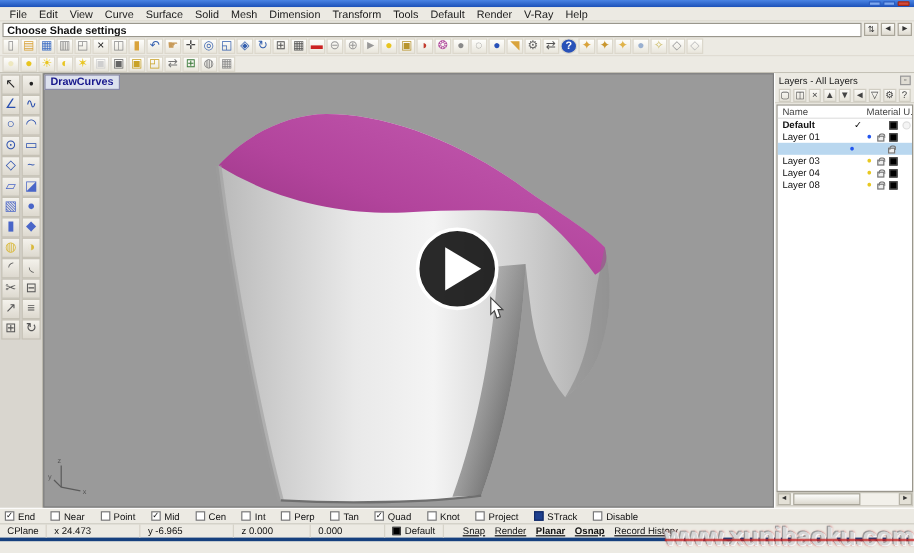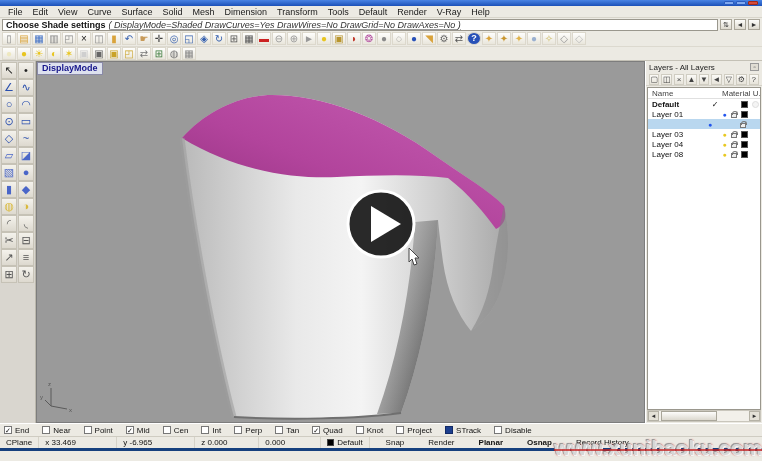--- a/index.html
+++ b/index.html
@@ -78,21 +78,21 @@
   .cb { width:8px; height:8px; border:1px solid #777; background:#fff; font-size:7px; line-height:7px; text-align:center; color:#111; }
   .cb[data-checked="true"]::before { content:"✓"; }
   .cb[data-filled="true"] { background:#1d3f8e; border-color:#122a66; }
   .cb[data-filled="true"]::before { content:""; }
 
   
   .statusbar { height:12px; background:#eceae3; border-top:1px solid #cfccc2; display:flex; align-items:center; font-size:8px; color:#111; }
   .sb-cell { padding:0 6px; border-right:1px solid #d6d3c9; height:100%; display:flex; align-items:center; white-space:nowrap; }
   .sb-layer { gap:3px; }
   .sb-layer .sw { width:7px; height:7px; border:1px solid #444; }
-  .sb-toggles { display:flex; gap:24px; padding-left:16px; }
+  .sb-toggles { display:flex; gap:8px; padding-left:16px;text-decoration:underline; }
   .sb-toggle[data-bold="true"] { font-weight:bold; }
   .bottom-strip { height:3px; background:#16407e; }
 
   
   .watermark { position:absolute; right:0; bottom:1px; z-index:20; font-size:21px; font-weight:bold; letter-spacing:0px; color:#d6d6d6; text-shadow:1px 1px 0 #f4f4f4, -1px -1px 0 #9a9a9a, 0 0 2px rgba(200,0,0,.45); white-space:nowrap; }
   .watermark::after { content:""; position:absolute; left:0; right:0; top:55%; border-top:2px solid rgba(198,30,30,.75); }
 </style>
 </head>
 <body>
 
@@ -118,21 +118,20 @@
       <span class="menu-item" data-name="menu-item">Tools</span>
       <span class="menu-item" data-name="menu-item">Default</span>
       <span class="menu-item" data-name="menu-item">Render</span>
       <span class="menu-item" data-name="menu-item">V-Ray</span>
       <span class="menu-item" data-name="menu-item">Help</span>
     </div>
 
   <div class="cmd-prompt-row" data-name="command-prompt-row">
     <div class="cmd-prompt" data-name="command-prompt-input">
       <span class="cmd-prefix" data-name="command-prompt-prefix">Choose Shade settings</span>
-      <span class="cmd-options" data-name="command-prompt-options">( DisplayMode=Shaded  DrawCurves=Yes  DrawWires=No  DrawGrid=No  DrawAxes=No )</span>
     </div>
     <span class="cmd-btn" data-name="command-spinner-button">⇅</span>
     <span class="cmd-btn" data-name="command-prev-button">◄</span>
     <span class="cmd-btn" data-name="command-next-button">►</span>
   </div>
 
   <div class="toolbar row1" data-name="main-toolbar">
 
   <span class="tb-icon" data-name="new-file-icon" style="color: rgb(138, 138, 138);">▯</span>
       <span class="tb-icon" data-name="open-folder-icon" style="color: rgb(217, 163, 59);">▤</span>
@@ -217,21 +216,21 @@
         <span class="sb-icon" data-name="chamfer-icon" style="color: rgb(85, 85, 85);">◟</span>
         <span class="sb-icon" data-name="trim-icon" style="color: rgb(85, 85, 85);">✂</span>
         <span class="sb-icon" data-name="split-icon" style="color: rgb(85, 85, 85);">⊟</span>
         <span class="sb-icon" data-name="extend-icon" style="color: rgb(85, 85, 85);">↗</span>
         <span class="sb-icon" data-name="offset-icon" style="color: rgb(85, 85, 85);">≡</span>
         <span class="sb-icon" data-name="array-icon" style="color: rgb(85, 85, 85);">⊞</span>
         <span class="sb-icon" data-name="rotate-icon" style="color: rgb(85, 85, 85);">↻</span>
       </div>
 
     <div class="viewport" data-name="perspective-viewport">
-      <span class="vp-label" data-name="viewport-title">DisplayMode</span>
+      <span class="vp-label" data-name="viewport-title">DrawCurves</span>
 
       <svg class="vp-svg" width="593" height="360" viewBox="0 0 593 360" data-name="shaded-pitcher-model">
         <defs>
           <linearGradient id="bodyGrad" x1="0" y1="0" x2="1" y2="0">
             <stop offset="0" stop-color="#b9b9b9"></stop>
             <stop offset="0.35" stop-color="#e9e9e9"></stop>
             <stop offset="0.55" stop-color="#f4f4f4"></stop>
             <stop offset="0.8" stop-color="#cccccc"></stop>
             <stop offset="1" stop-color="#a8a8a8"></stop>
           </linearGradient>
@@ -472,21 +471,21 @@
       </span>
 
       <span class="os-item" data-name="osnap-item">
         <span class="cb" data-name="osnap-checkbox" data-checked="false" data-filled="false"></span>
         <span data-name="osnap-label">Disable</span>
       </span>
     </div>
 
   <div class="statusbar" data-name="status-bar">
     <span class="sb-cell" data-name="cplane-button">CPlane</span>
-    <span class="sb-cell" style="width:78px" data-name="coordinate-x">x 33.469</span>
+    <span class="sb-cell" style="width:78px" data-name="coordinate-x">x 24.473</span>
     <span class="sb-cell" style="width:78px" data-name="coordinate-y">y -6.965</span>
     <span class="sb-cell" style="width:64px" data-name="coordinate-z">z 0.000</span>
     <span class="sb-cell" style="width:62px" data-name="distance-readout">0.000</span>
     <span class="sb-cell sb-layer" data-name="current-layer-indicator">
       <span class="sw" data-name="current-layer-swatch" style="background: rgb(0, 0, 0);"></span>
       <span data-name="current-layer-name">Default</span>
     </span>
     <span class="sb-toggles" data-name="status-toggles">
 
     <span class="sb-toggle" data-name="status-toggle" data-bold="false">Snap</span>

